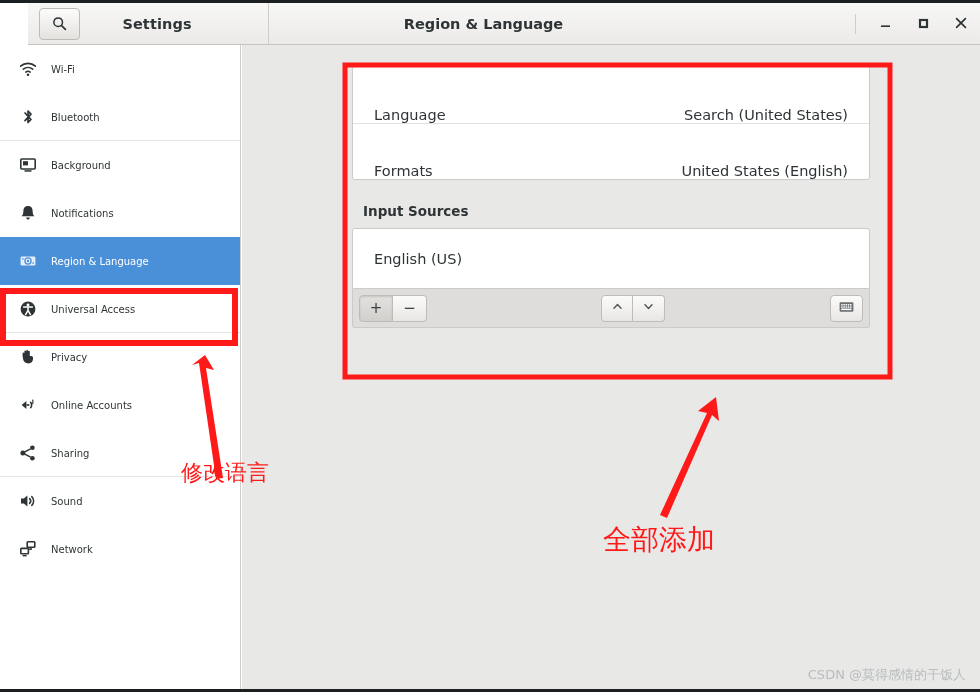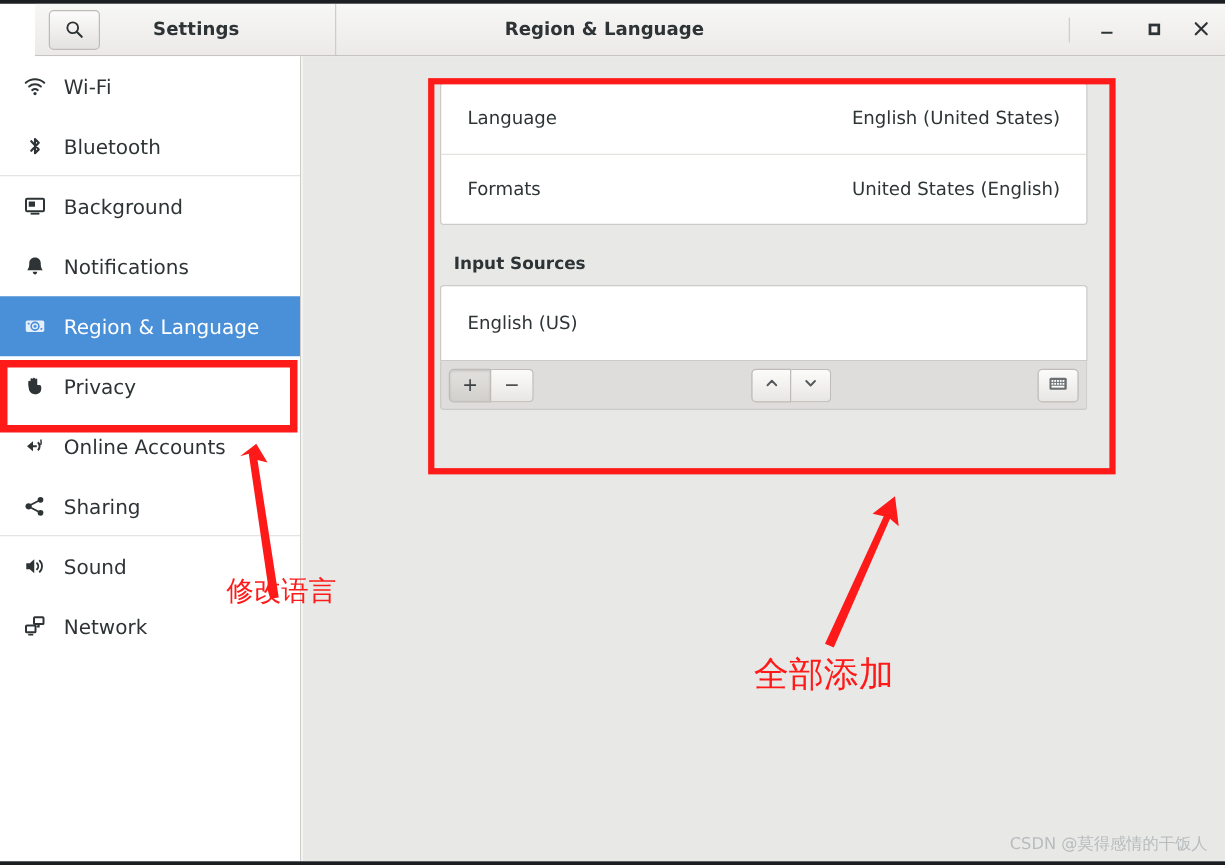--- a/index.html
+++ b/index.html
@@ -136,21 +136,21 @@
     background: #e6e4e1;
   }
   .nav-item .ic {
     width: 22px;
     display: flex; align-items: center; justify-content: center;
     color: #2e3436;
     flex: none;
   }
   .nav-item .lbl {
     margin-left: 12px;
-    font-size: 16px;
+    font-size: 10px;
     color: #2e3436;
   }
   .nav-item.selected {
     background: #4a90d9;
   }
   .nav-item.selected .lbl { color: #ffffff; }
   .nav-item.selected .ic { color: #ffffff; }
 
   
   .content {
@@ -167,21 +167,21 @@
   }
   .card {
     background: #ffffff;
     border: 1px solid #cdcbc8;
     border-radius: 3px;
     overflow: hidden;
   }
   .card-row {
     height: 56px;
     display: flex;
-    align-items: center;
+    align-items: flex-end;
     justify-content: space-between;
     padding: 0 21px;
     font-size: 14.5px;
     color: #2e3436;
     cursor: pointer;
     box-sizing: border-box;
   }
   .card-row + .card-row { border-top: 1px solid #e4e2df; }
   .card-row .val { color: #2e3436; }
 
@@ -377,20 +377,30 @@
           <rect x="1.6" y="4.4" width="14.8" height="9.2" rx="1.4" fill="#ffffff" opacity=".85"></rect>
           <circle cx="9" cy="9" r="3.1" fill="none" stroke="#4a90d9" stroke-width="1.3"></circle>
           <circle cx="9" cy="9" r="1.2" fill="#4a90d9"></circle>
           <rect x="3.2" y="6.2" width="1.4" height="1.4" fill="#4a90d9"></rect>
           <rect x="13.4" y="10.4" width="1.4" height="1.4" fill="#4a90d9"></rect>
         </svg>
       </span>
       <span class="lbl">Region &amp; Language</span>
     </div>
 
+    <div class="nav-item sep-after">
+      <span class="ic">
+        <svg width="18" height="18" viewBox="0 0 18 18">
+          <circle cx="9" cy="9" r="7.4" fill="#2e3436"></circle>
+          <circle cx="9" cy="4.9" r="1.45" fill="#ffffff"></circle>
+          <path d="M4.6 7.1 L13.4 7.1 M9 7.1 L9 10.4 M9 10.4 L6.6 14.6 M9 10.4 L11.4 14.6" stroke="#ffffff" stroke-width="1.5" stroke-linecap="round" fill="none"></path>
+        </svg>
+      </span>
+      <span class="lbl">Universal Access</span>
+    </div>
 
     <div class="nav-item">
       <span class="ic">
         <svg width="18" height="18" viewBox="0 0 18 18">
           <path d="M3.6 8.2 L3.6 5.4 A0.9 0.9 0 0 1 5.4 5.4 L5.4 3.4 A0.9 0.9 0 0 1 7.2 3.4 L7.2 3 A0.9 0.9 0 0 1 9 3 L9 3.6 A0.9 0.9 0 0 1 10.8 3.6 L10.8 8 L12.4 8 A1.6 1.6 0 0 1 14 9.6 L14 11 C14 13.6 12.2 15.4 9.4 15.4 C6.4 15.4 4.6 13.6 4.2 11.6 L3.6 8.2 Z" fill="#2e3436"></path>
         </svg>
       </span>
       <span class="lbl">Privacy</span>
     </div>
 
@@ -444,21 +454,21 @@
     </div>
 
   </div>
 
   <div class="content">
     <div class="panel">
 
       <div class="card">
         <div class="card-row">
           <span>Language</span>
-          <span class="val">English (United States)</span>
+          <span class="val">Search (United States)</span>
         </div>
         <div class="card-row">
           <span>Formats</span>
           <span class="val">United States (English)</span>
         </div>
       </div>
 
       <div class="section-title">Input Sources</div>
 
       <div class="src-list">

